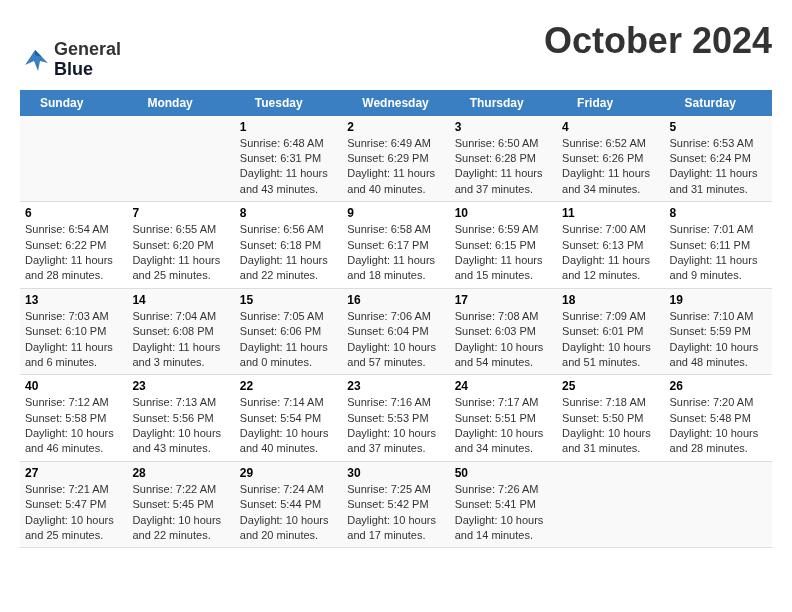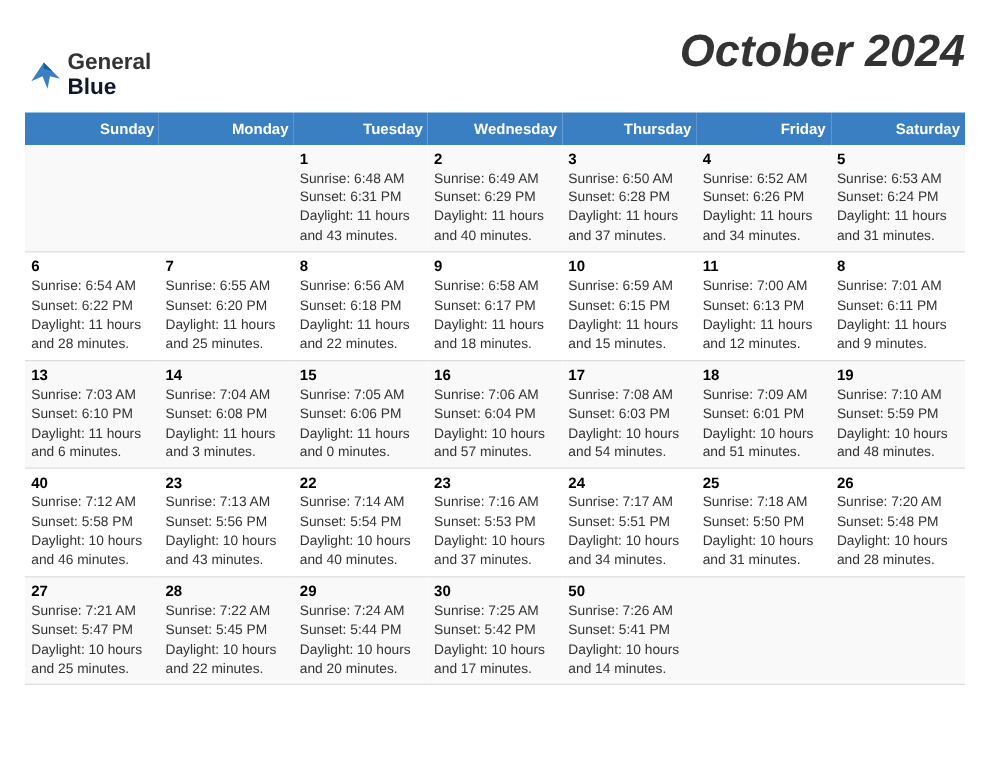--- a/index.html
+++ b/index.html
@@ -35,36 +35,35 @@
       width: 30px;
       height: 30px;
     }
     .title-block {
       text-align: right;
     }
     .month-title {
       font-size: 36px;
       font-weight: bold;
       color: #333;
-      font-style: italic;
     }
     .location {
       font-size: 14px;
       color: #555;
     }
     table {
       width: 100%;
       border-collapse: collapse;
       font-size: 11px;
     }
     thead tr th {
       background-color: #3a7fc1;
       color: #fff;
-      padding: 6px 4px;
-      text-align: right;
+      padding: 6px 20px;
+      text-align: left;
       font-size: 12px;
       font-weight: bold;
     }
     tbody tr {
       border-bottom: 1px solid #ddd;
     }
     tbody tr:nth-child(odd) {
       background-color: #f9f9f9;
     }
     tbody tr:nth-child(even) {

